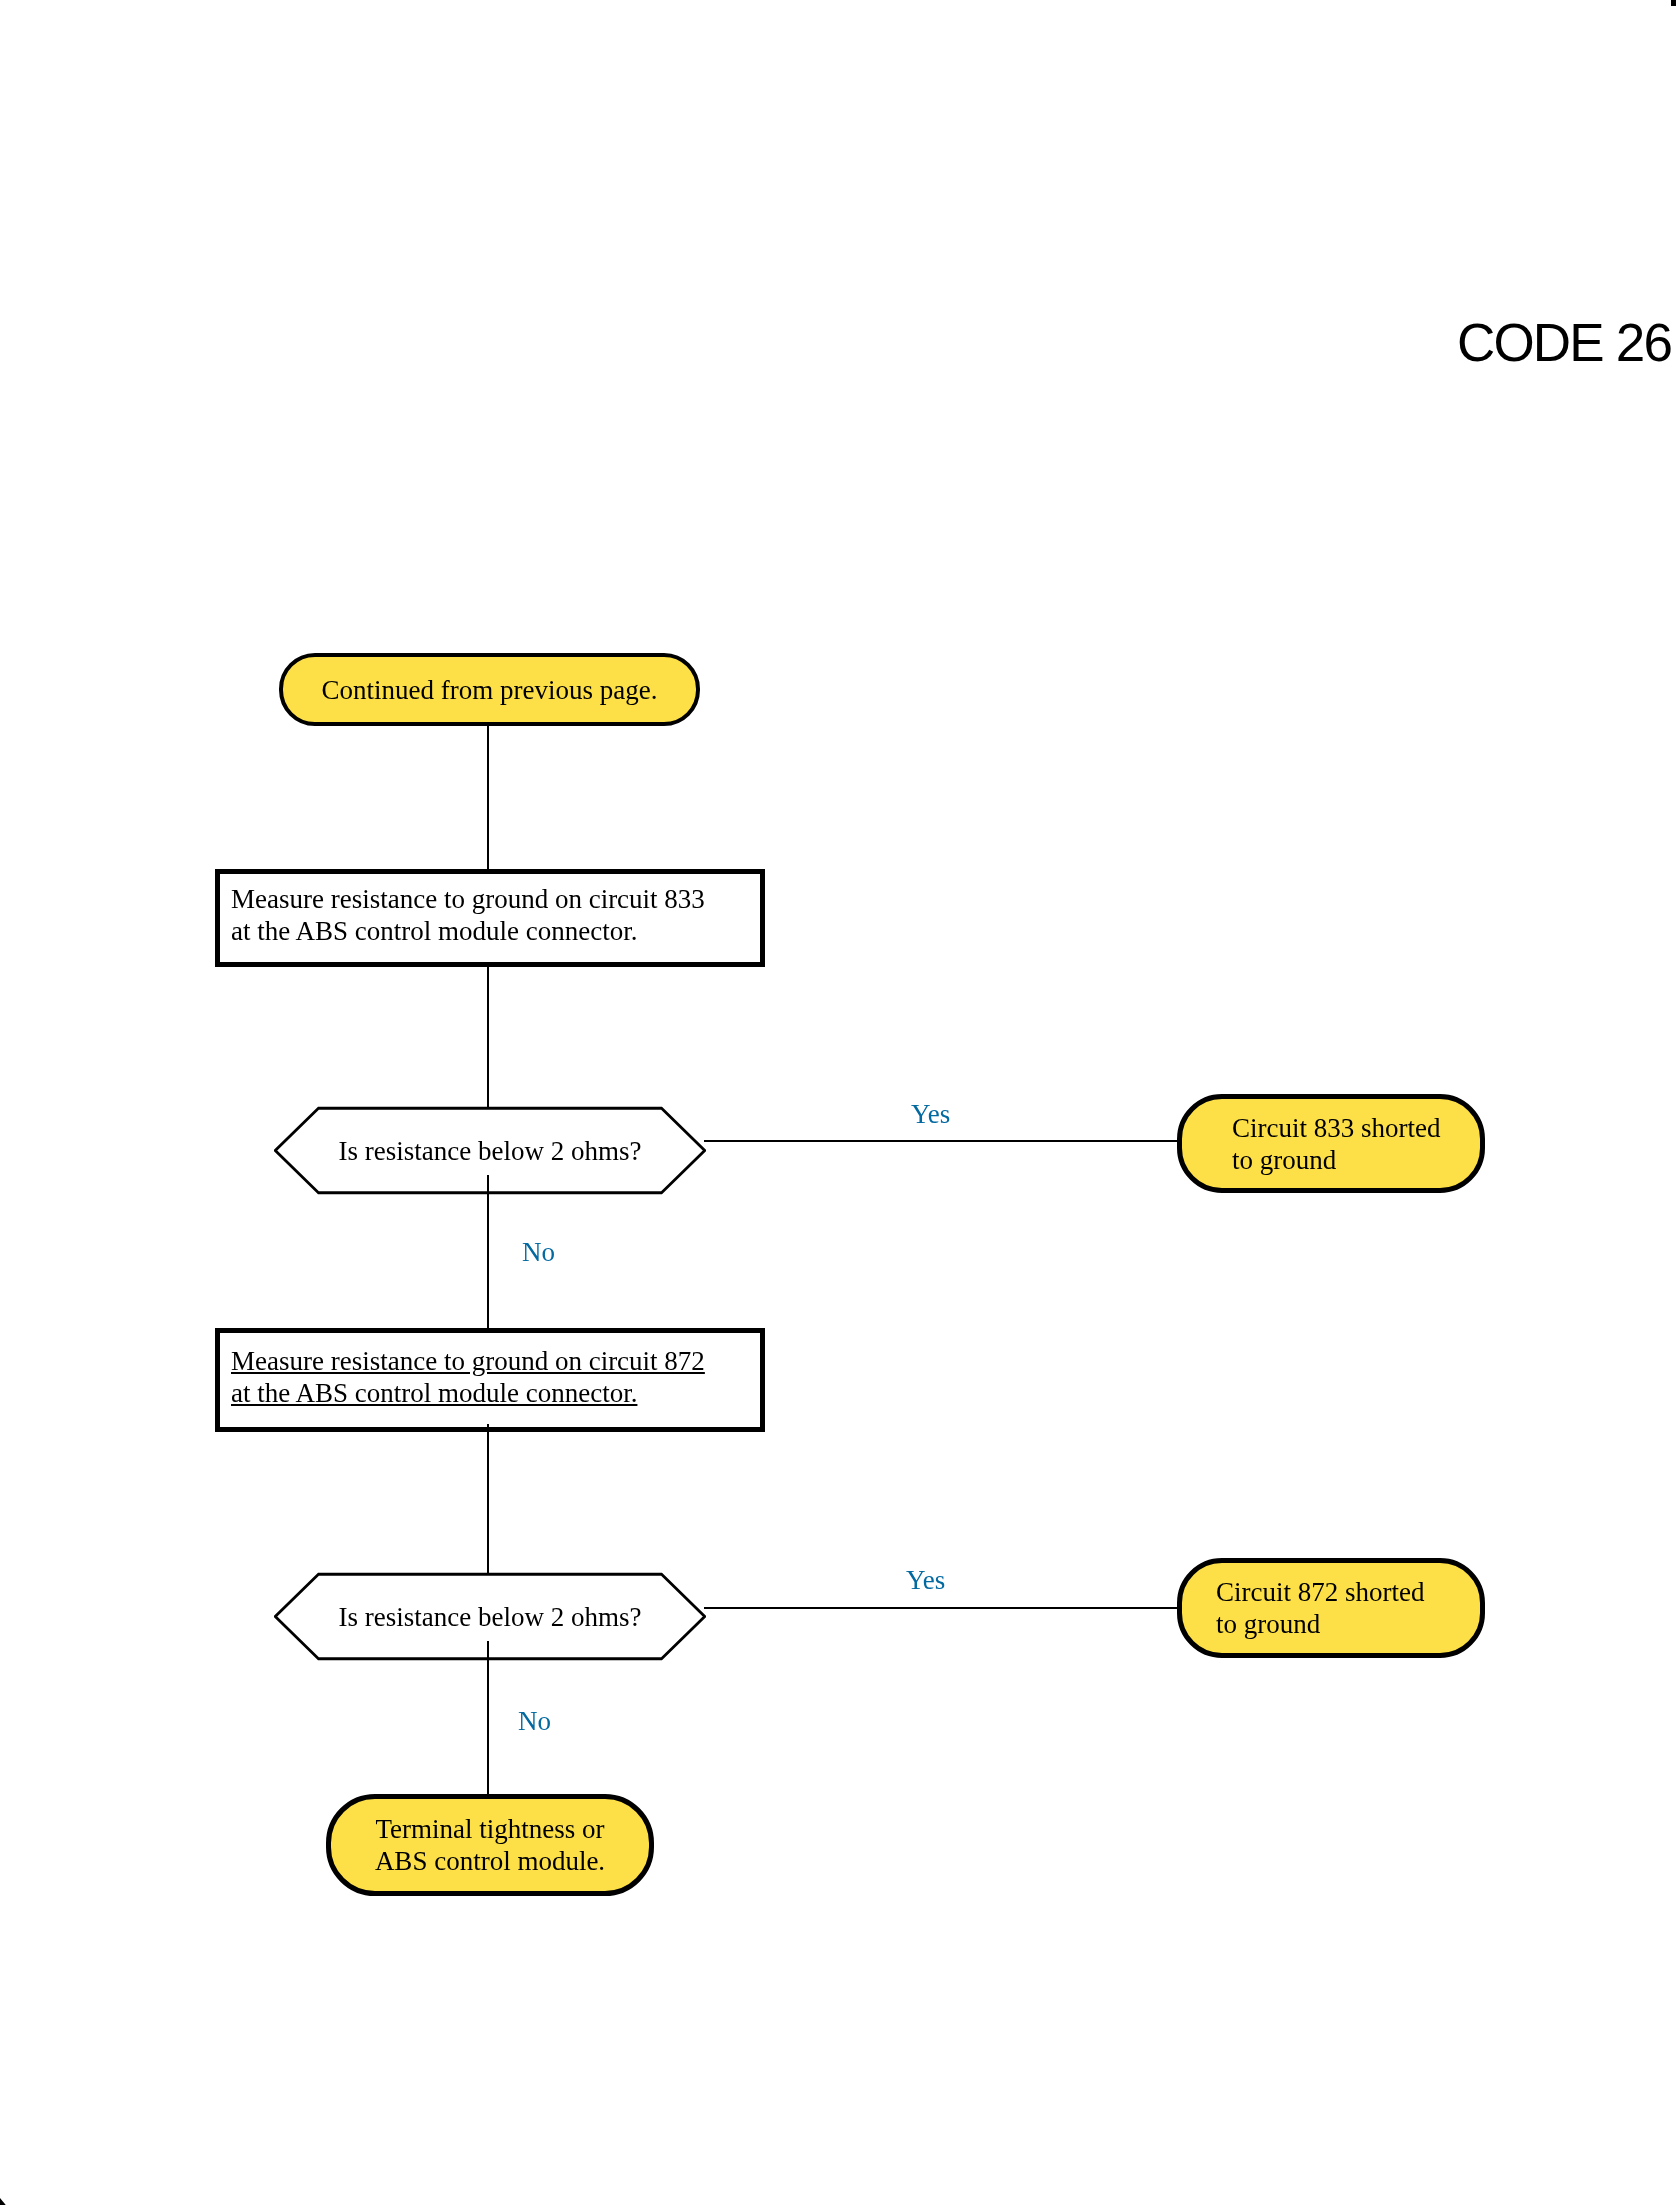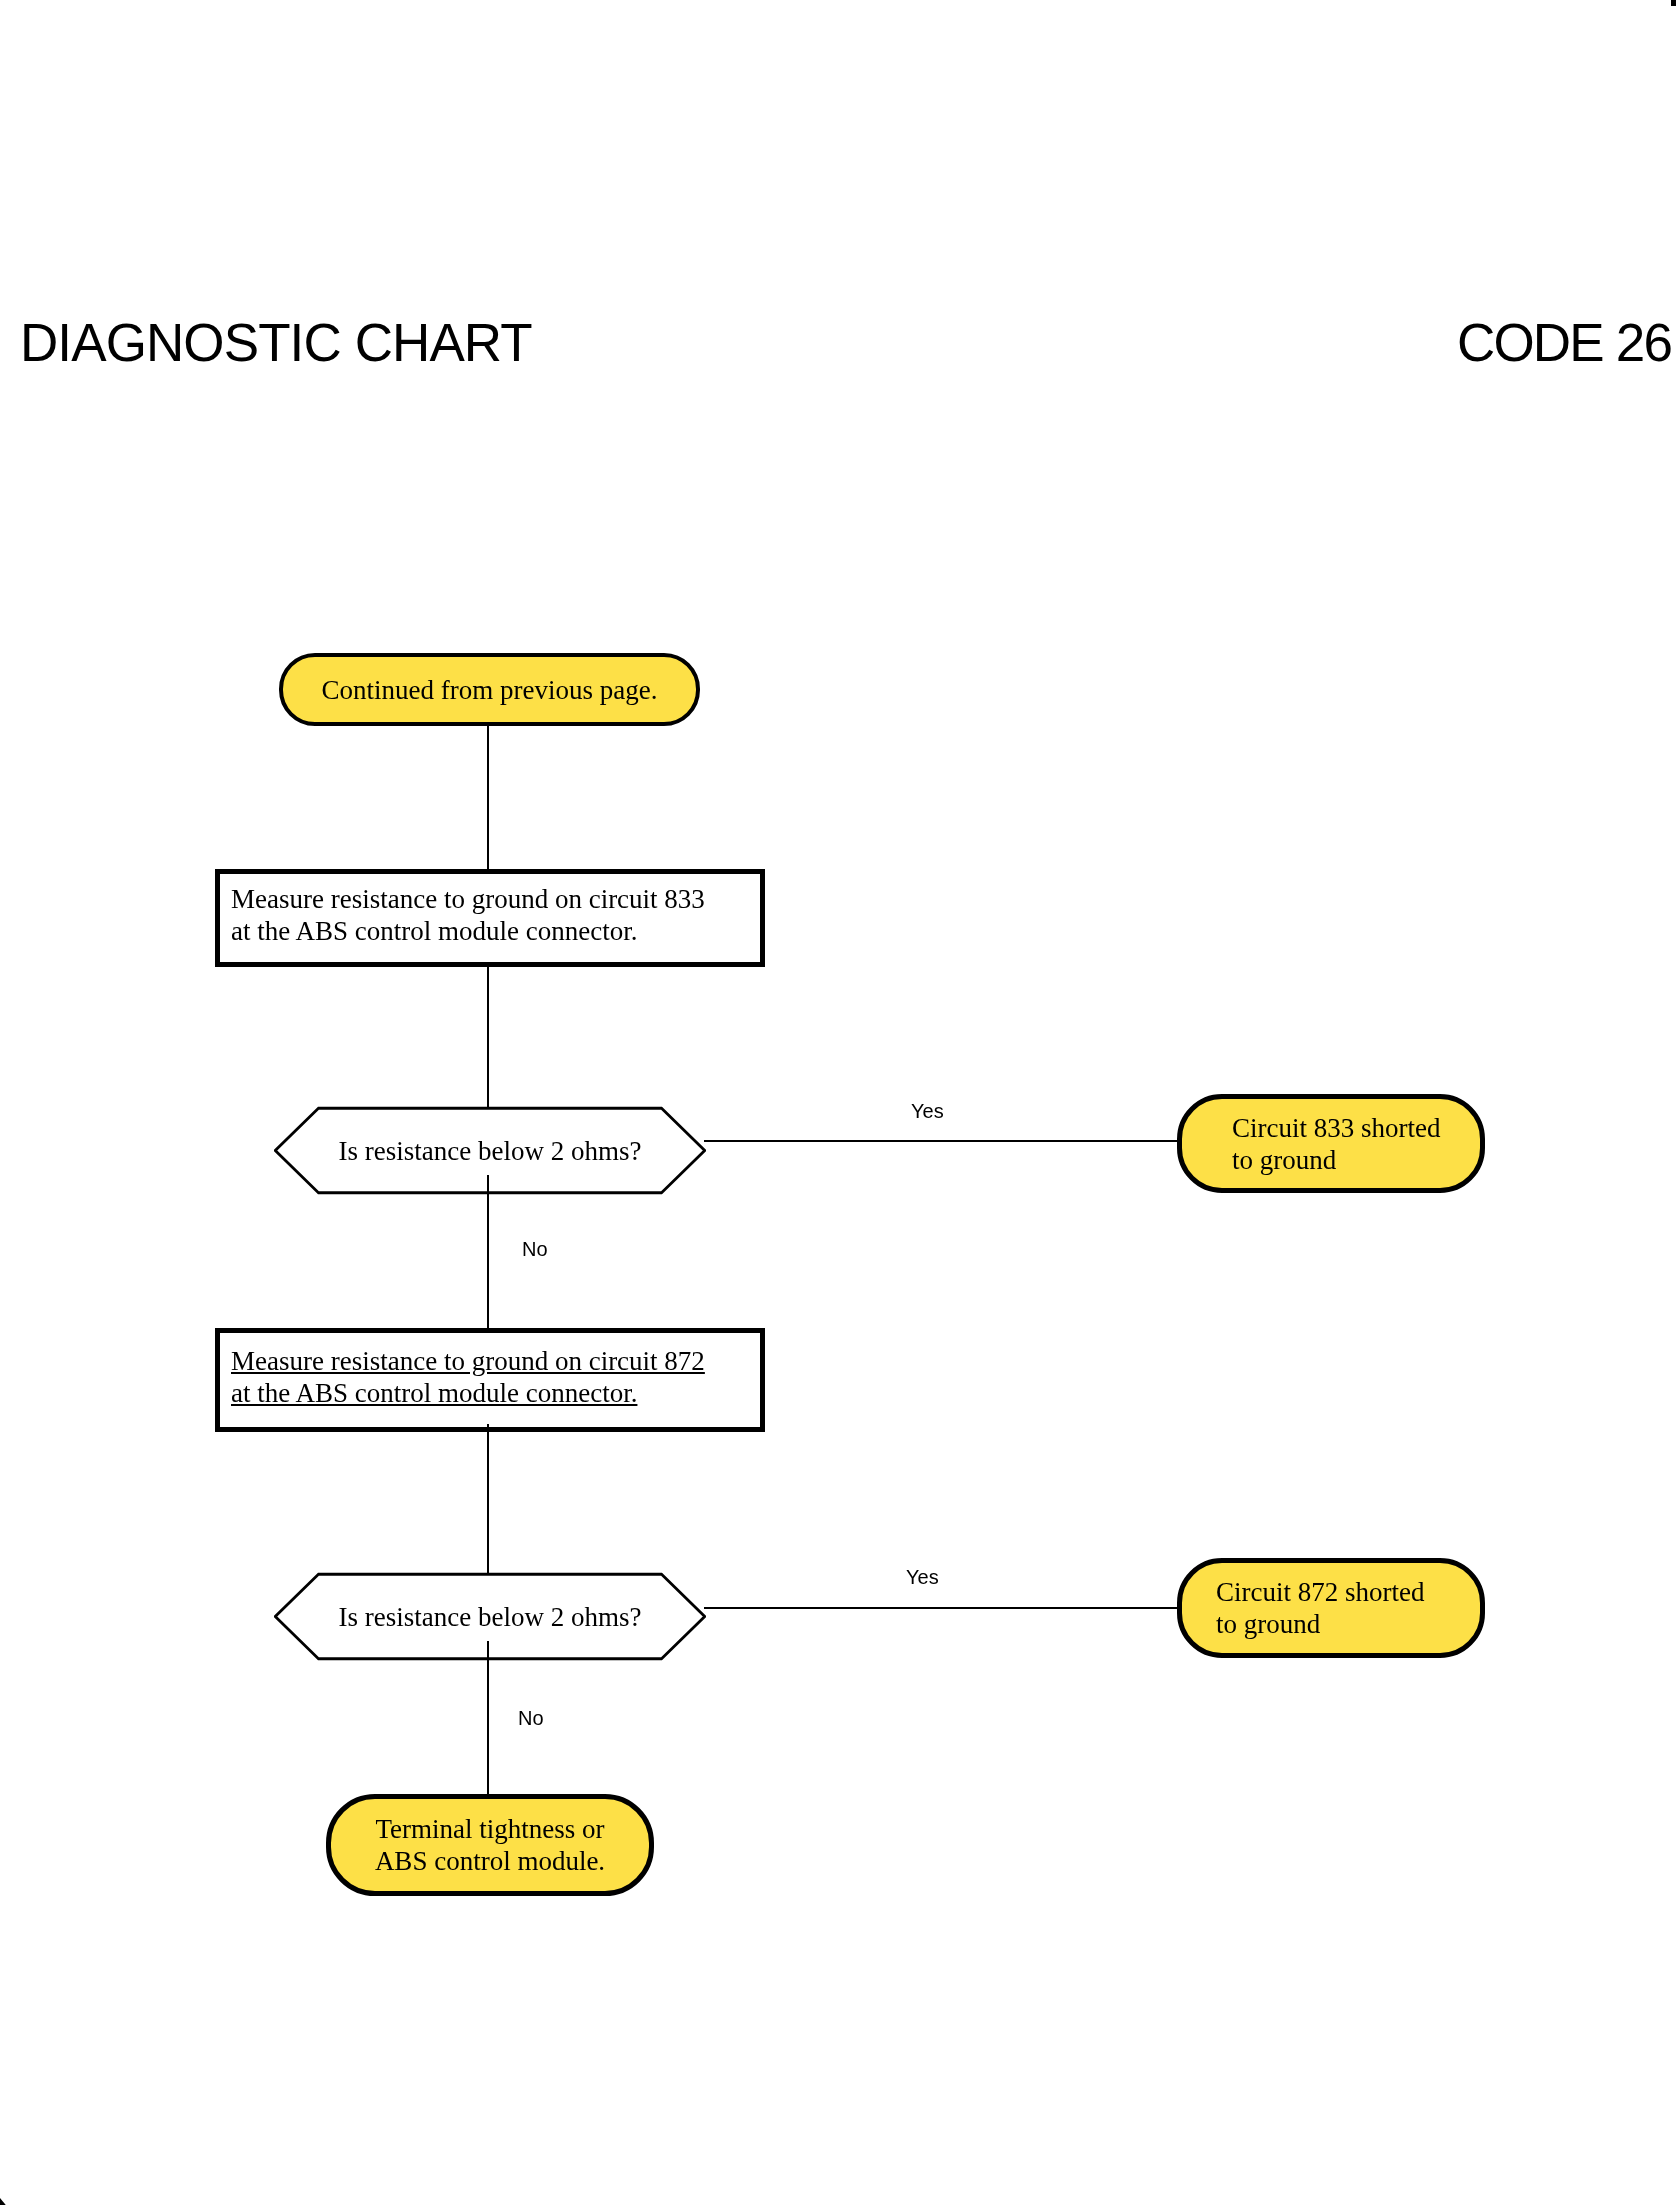--- a/index.html
+++ b/index.html
@@ -86,41 +86,40 @@
 
   .vline, .hline {
     position: absolute;
     background: #000;
   }
   .vline { width: 1.8px; }
   .hline { height: 1.8px; }
 
   .edge-label {
     position: absolute;
-    font-family: Liberation Sans, sans-serif;
-    font-size: 20px;
+    font-family: Liberation Serif, serif;
+    font-size: 27px;
     line-height: 1;
     white-space: nowrap;
-    color: #000000;
+    color: #0369a1;
   }
 
   .result-text { text-align: left; }
   .center-text { text-align: center; }
 
   .artifact {
     position: absolute;
     background: #000;
   }
 </style>
 </head>
 <body>
 
 <div class="page">
 
-  <div class="hdr hdr-left">DIAGNOSTIC CHART</div>
   <div class="hdr hdr-right">CODE 26</div>
 
   <div class="stadium" style="left:279px; top:653px; width:421px; height:73px; border-radius:36px;">
     <span class="node-text center-text">Continued from previous page.</span>
   </div>
 
   <div class="vline" style="left:487px; top:725px; height:146px;"></div>
 
   <div class="process" style="left:215px; top:869px; width:550px; height:98px;">
     <span class="node-text">Measure resistance to ground on circuit 833

